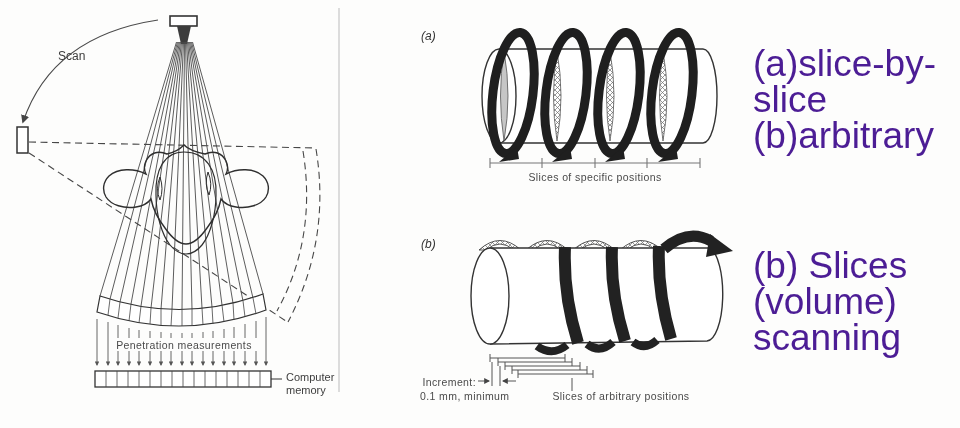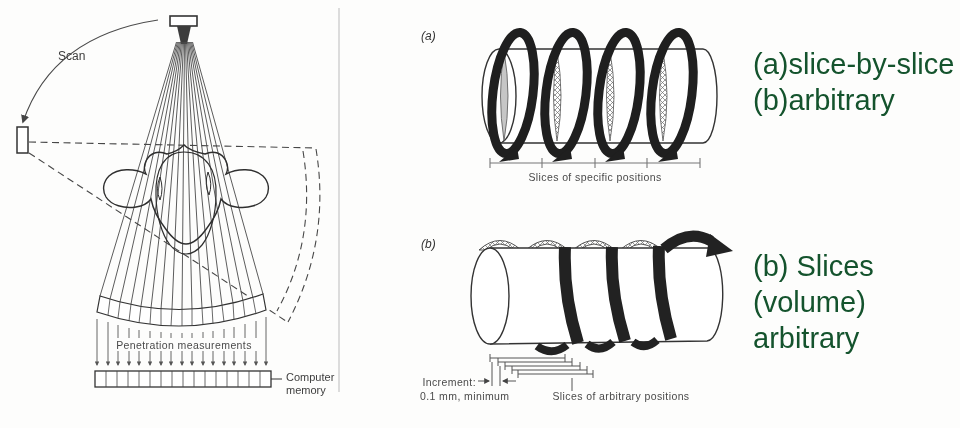--- a/index.html
+++ b/index.html
@@ -2,21 +2,21 @@
 <html><head>
 <meta charset="utf-8">
 <style>
   html,body{margin:0;padding:0;}
   body{width:960px;height:428px;background:#fefefe;overflow:hidden;position:relative;
        font-family:"Liberation Sans", sans-serif;}
   .page{position:absolute;left:0;top:0;width:960px;height:428px;background:#fdfdfc;}
   svg{position:absolute;top:0;}
   .svg-left{left:0;}
   .svg-right{left:400px;}
-  .caption{position:absolute;left:753px;color:#14532d;font-size:29px;line-height:36px;
+  .caption{position:absolute;left:753px;color:#4c1d95;font-size:37px;line-height:36px;
            font-family:"Liberation Sans", sans-serif;letter-spacing:0px;}
   .caption-a{top:46px;}
   .caption-b{top:248px;}
   svg text{font-family:"Liberation Sans", sans-serif;fill:#3d3d3d;}
   .panel-lab{font-style:italic;font-size:12px;fill:#333;}
   .small-lab{font-size:10.5px;fill:#4a4a4a;letter-spacing:0.4px;}
 </style>
 </head>
 <body>
 
@@ -253,16 +253,16 @@
     <text x="420" y="400" class="small-lab">0.1 mm, minimum</text>
     <text x="621" y="400" text-anchor="middle" class="small-lab">Slices of arbitrary positions</text>
   </svg>
 
   <div class="caption caption-a">
     <div>(a)slice-by-slice</div>
     <div>(b)arbitrary</div>
   </div>
   <div class="caption caption-b">
     <div>(b) Slices (volume)</div>
-    <div>arbitrary</div>
+    <div>scanning</div>
   </div>
 
 </div>
 
 </body></html>

